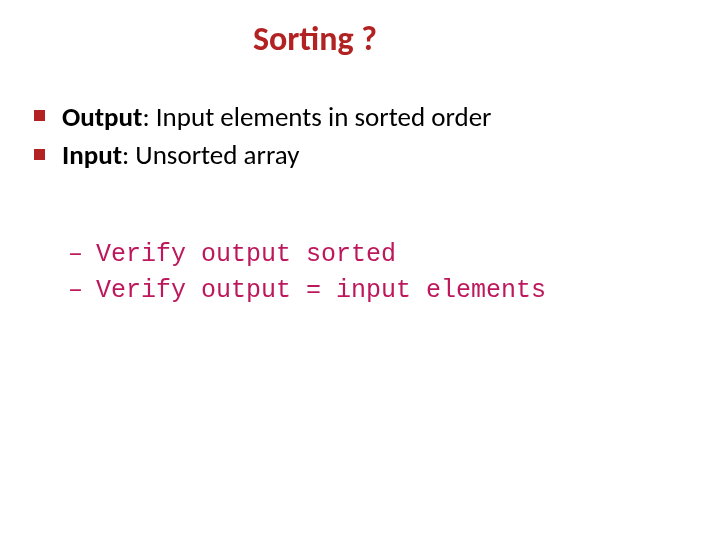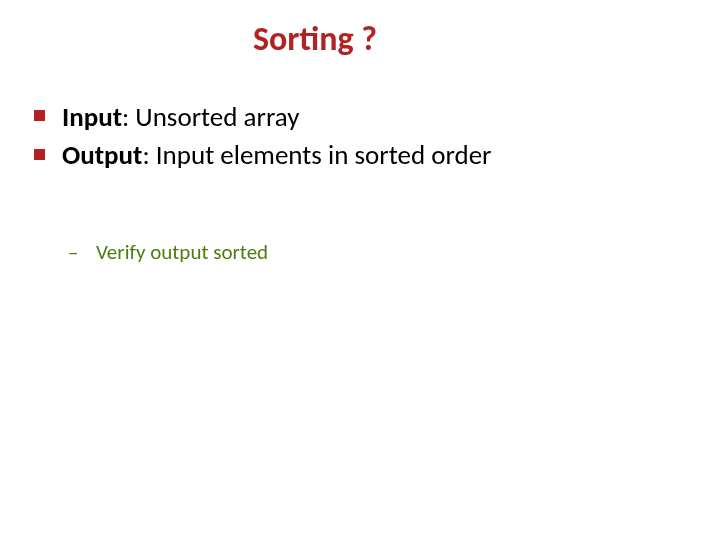--- a/index.html
+++ b/index.html
@@ -40,54 +40,56 @@
   .level1::before {
     content: "";
     position: absolute;
     left: 0;
     top: 0.42em;
     width: 11px;
     height: 11px;
     background: #b22222;
   }
   .level2 {
-    font-size: 21px;
-    color: #4d7c0f;
+    font-size: 25px;
+    color: #be185d;
     line-height: 1.35;
     position: relative;
     padding-left: 28px;
     margin-left: 34px;
     margin-bottom: 2px;
+    font-family: Liberation Mono, monospace;
   }
   .level2::before {
     content: "–";
     position: absolute;
     left: 0;
     top: 0;
   }
   .spacer-lg { height: 62px; }
   .blabel { font-weight: 700; }
 </style>
 </head>
 <body>
 
 <div class="slide">
 
   <div class="title">Sorting ?</div>
 
   <div class="content">
 
     <div class="level1">
-      <span class="blabel">Input</span><span>: Unsorted array</span>
+      <span class="blabel">Output</span><span>: Input elements in sorted order</span>
     </div>
 
     <div class="level1">
-      <span class="blabel">Output</span><span>: Input elements in sorted order</span>
+      <span class="blabel">Input</span><span>: Unsorted array</span>
     </div>
 
     <div class="spacer-lg"></div>
 
 
     <div class="level2">Verify output sorted</div>
+    <div class="level2">Verify output = input elements</div>
 
   </div>
 
 </div>
 
 </body></html>

